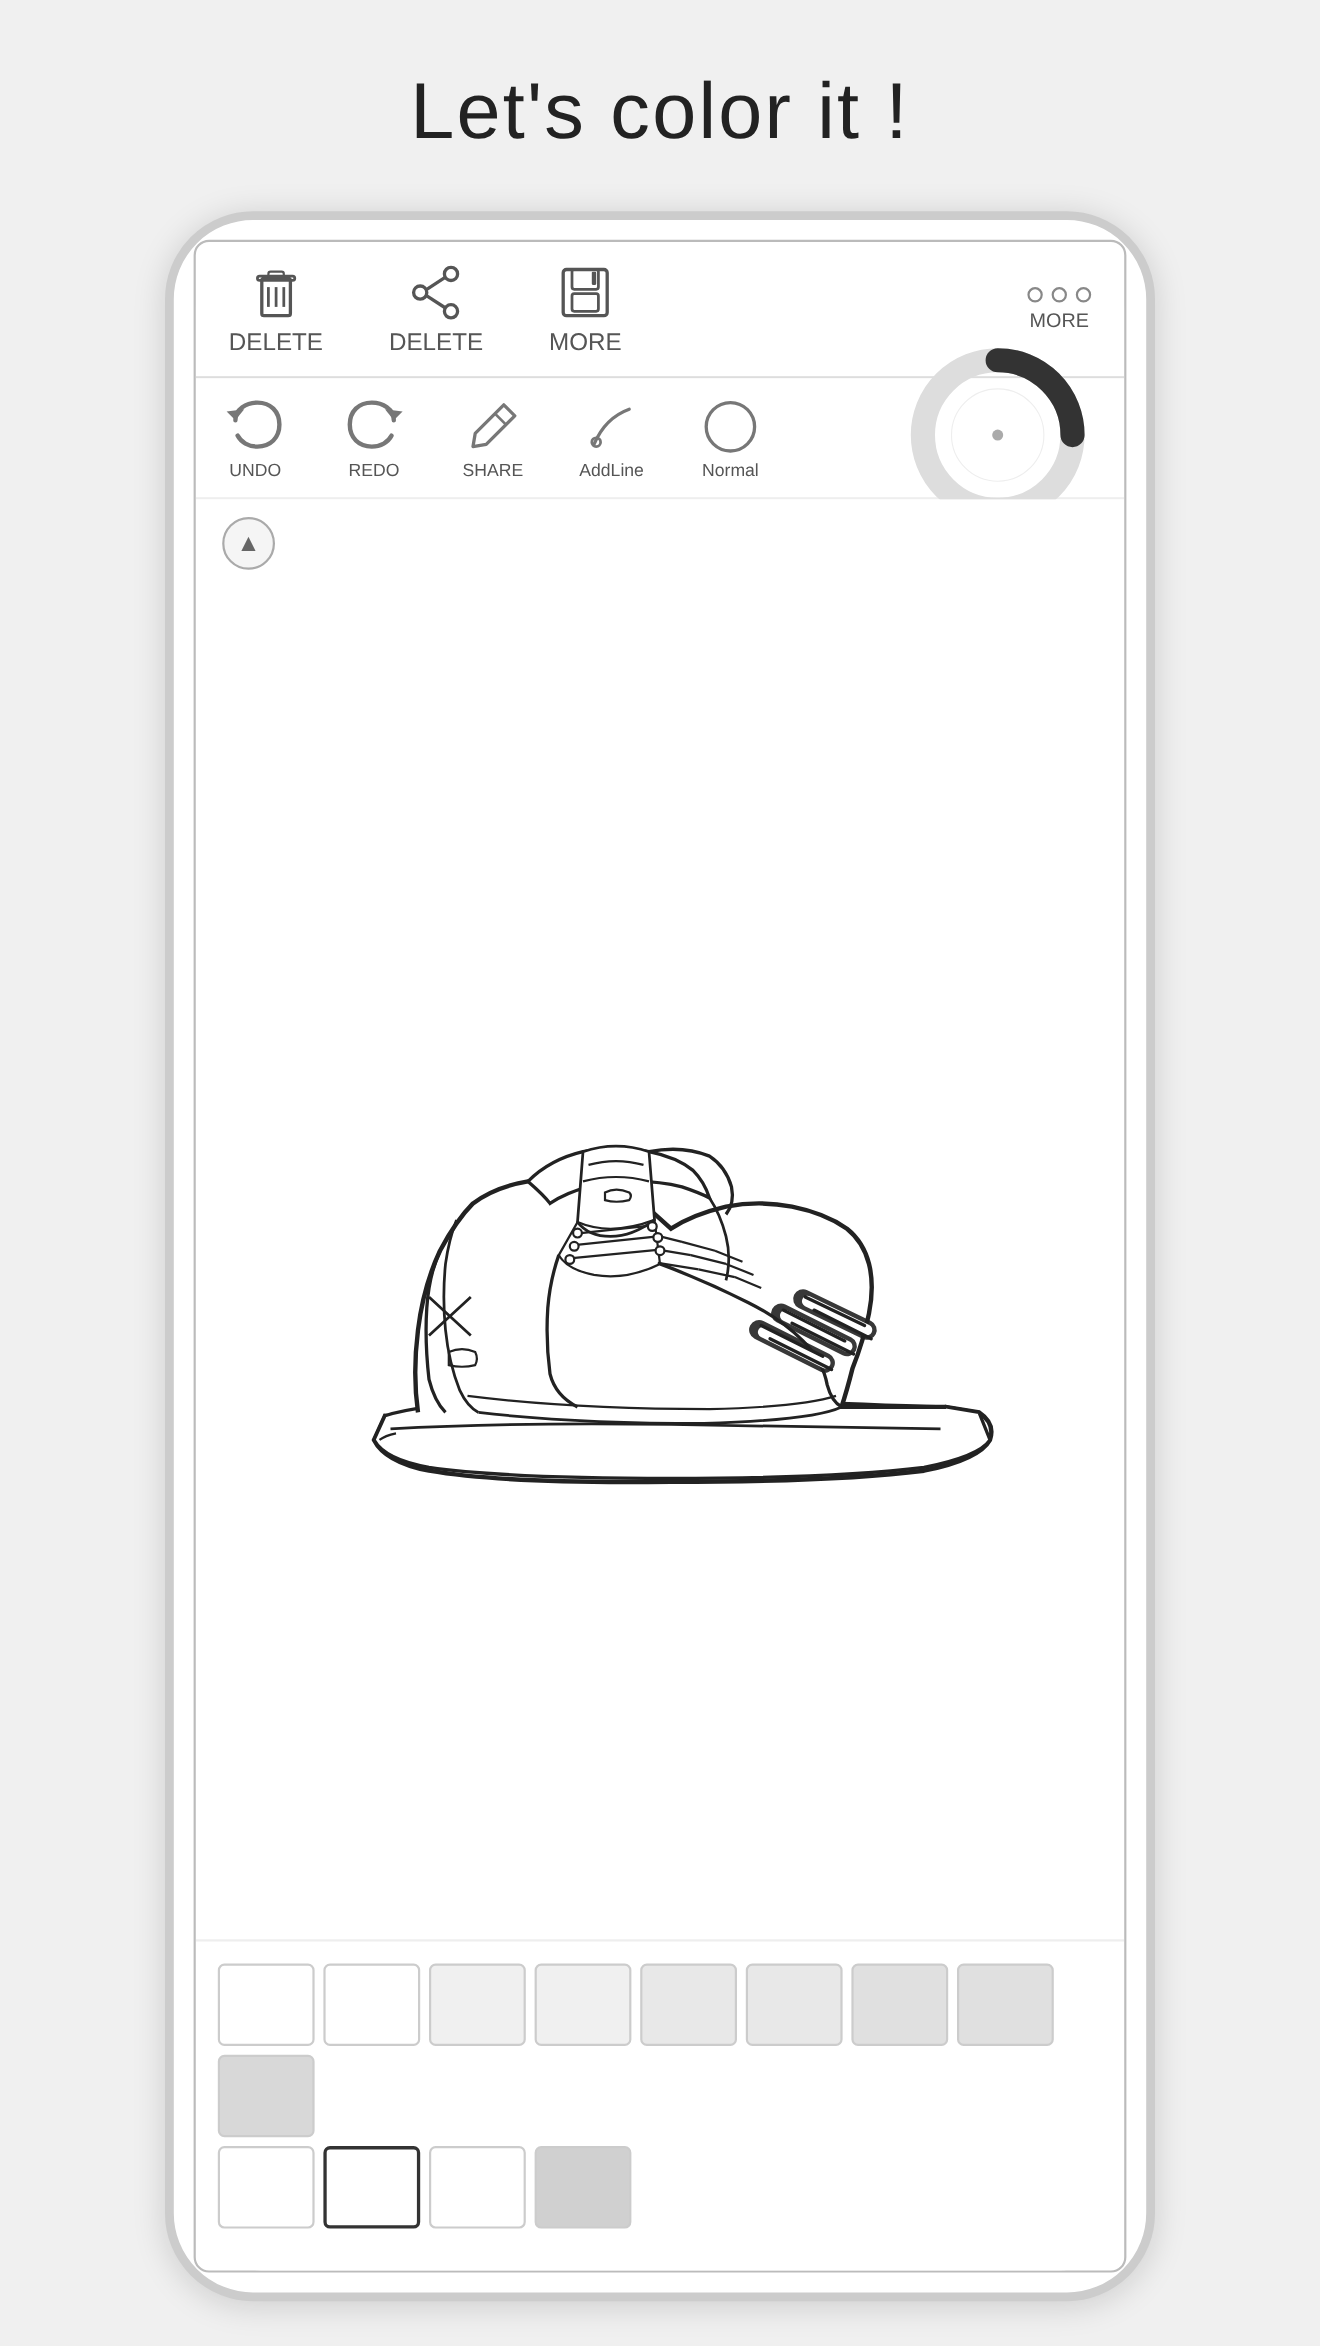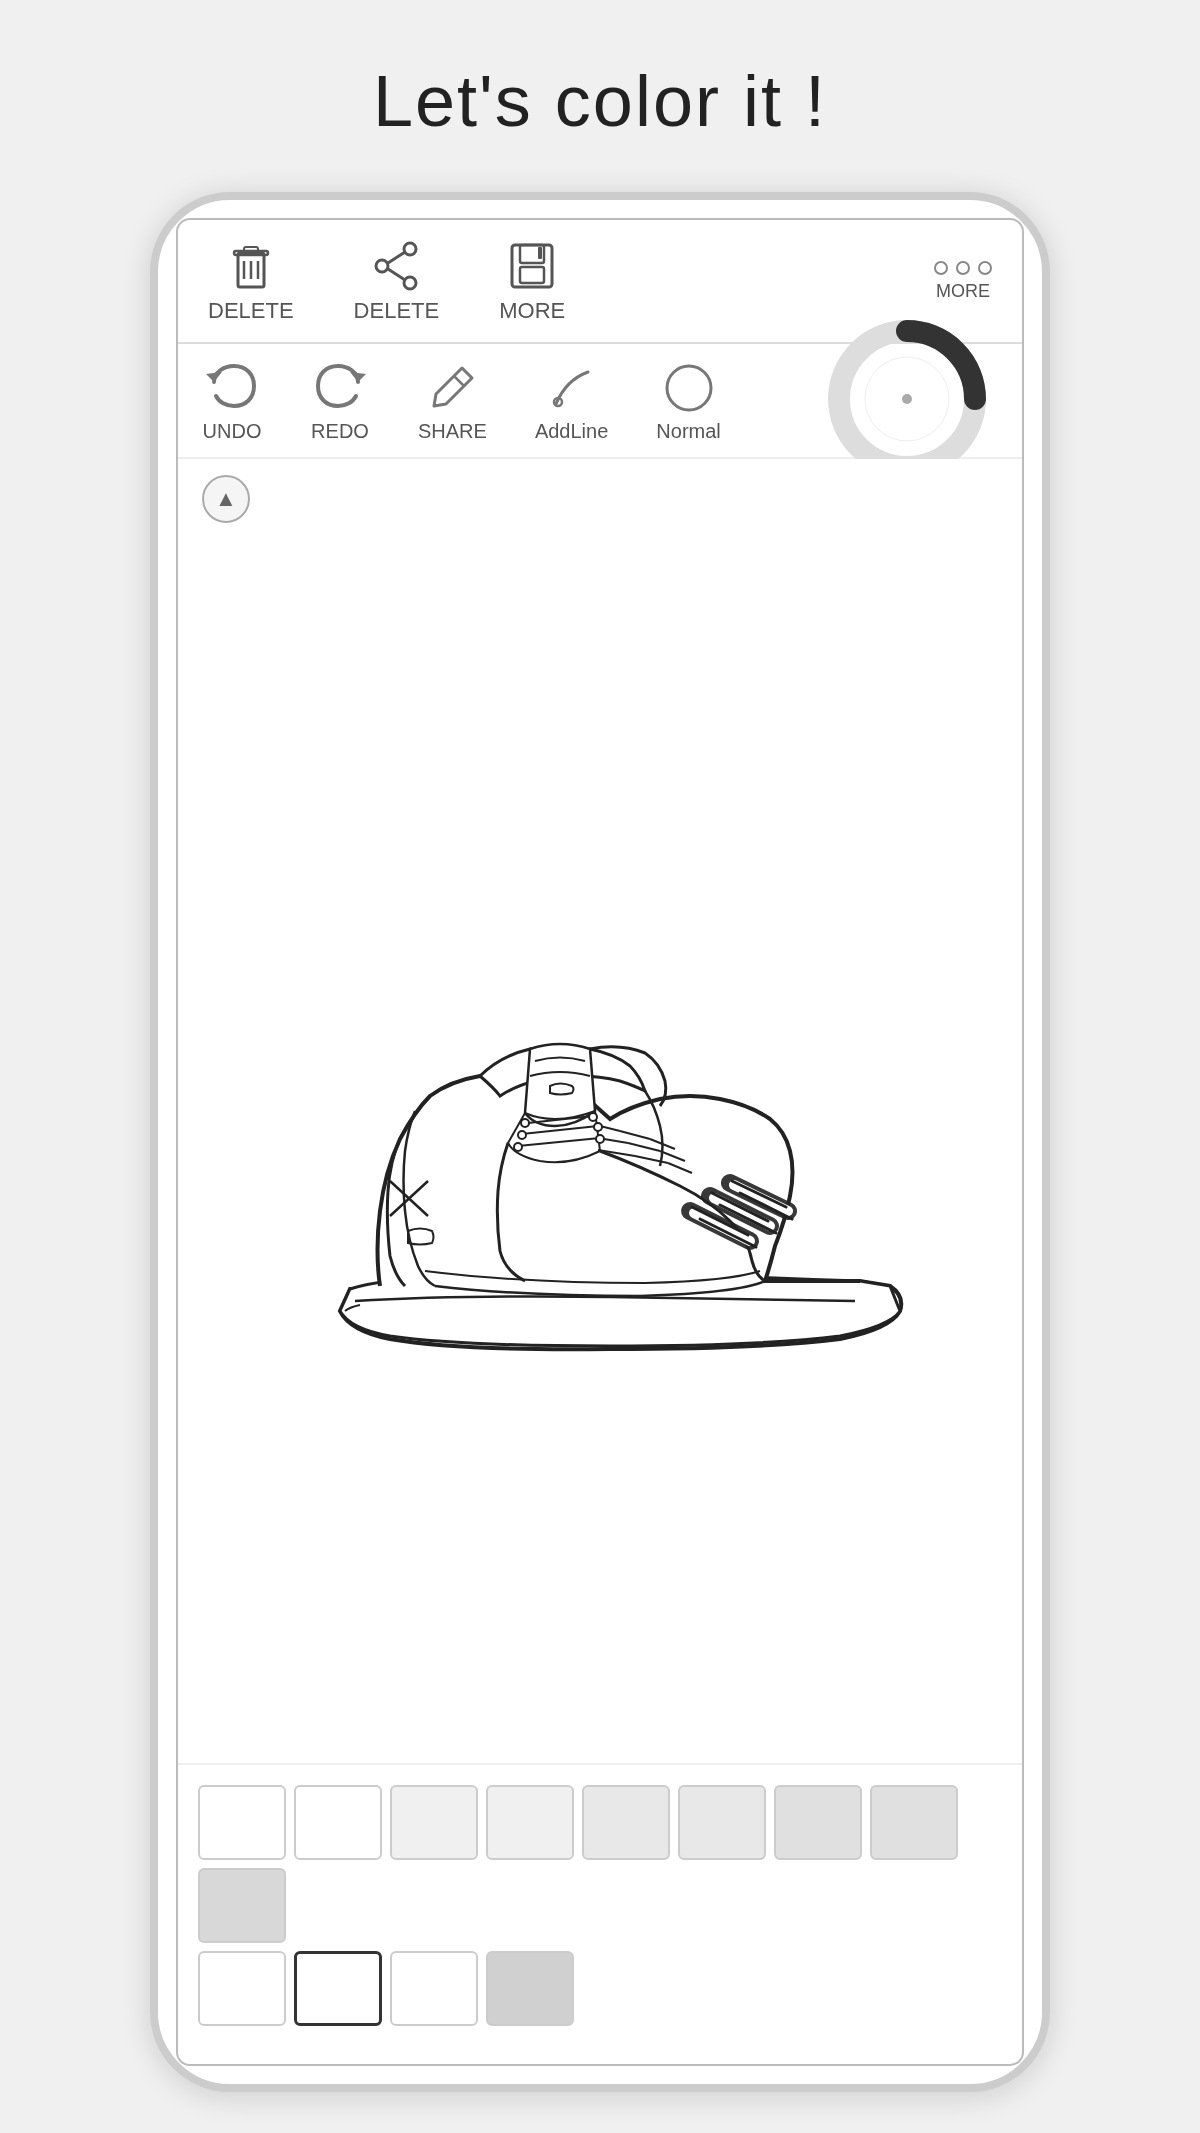--- a/index.html
+++ b/index.html
@@ -122,21 +122,21 @@
       cursor: pointer;
     }
     .tool-item .tool-icon {
       width: 60px;
       height: 60px;
       display: flex;
       align-items: center;
       justify-content: center;
     }
     .tool-item .tool-label {
-      font-size: 20px;
+      font-size: 16px;
       color: #555;
       margin-top: 2px;
     }
     
     .color-wheel-area {
       position: absolute;
       right: 30px;
       top: 50%;
       transform: translateY(-50%);
     }

